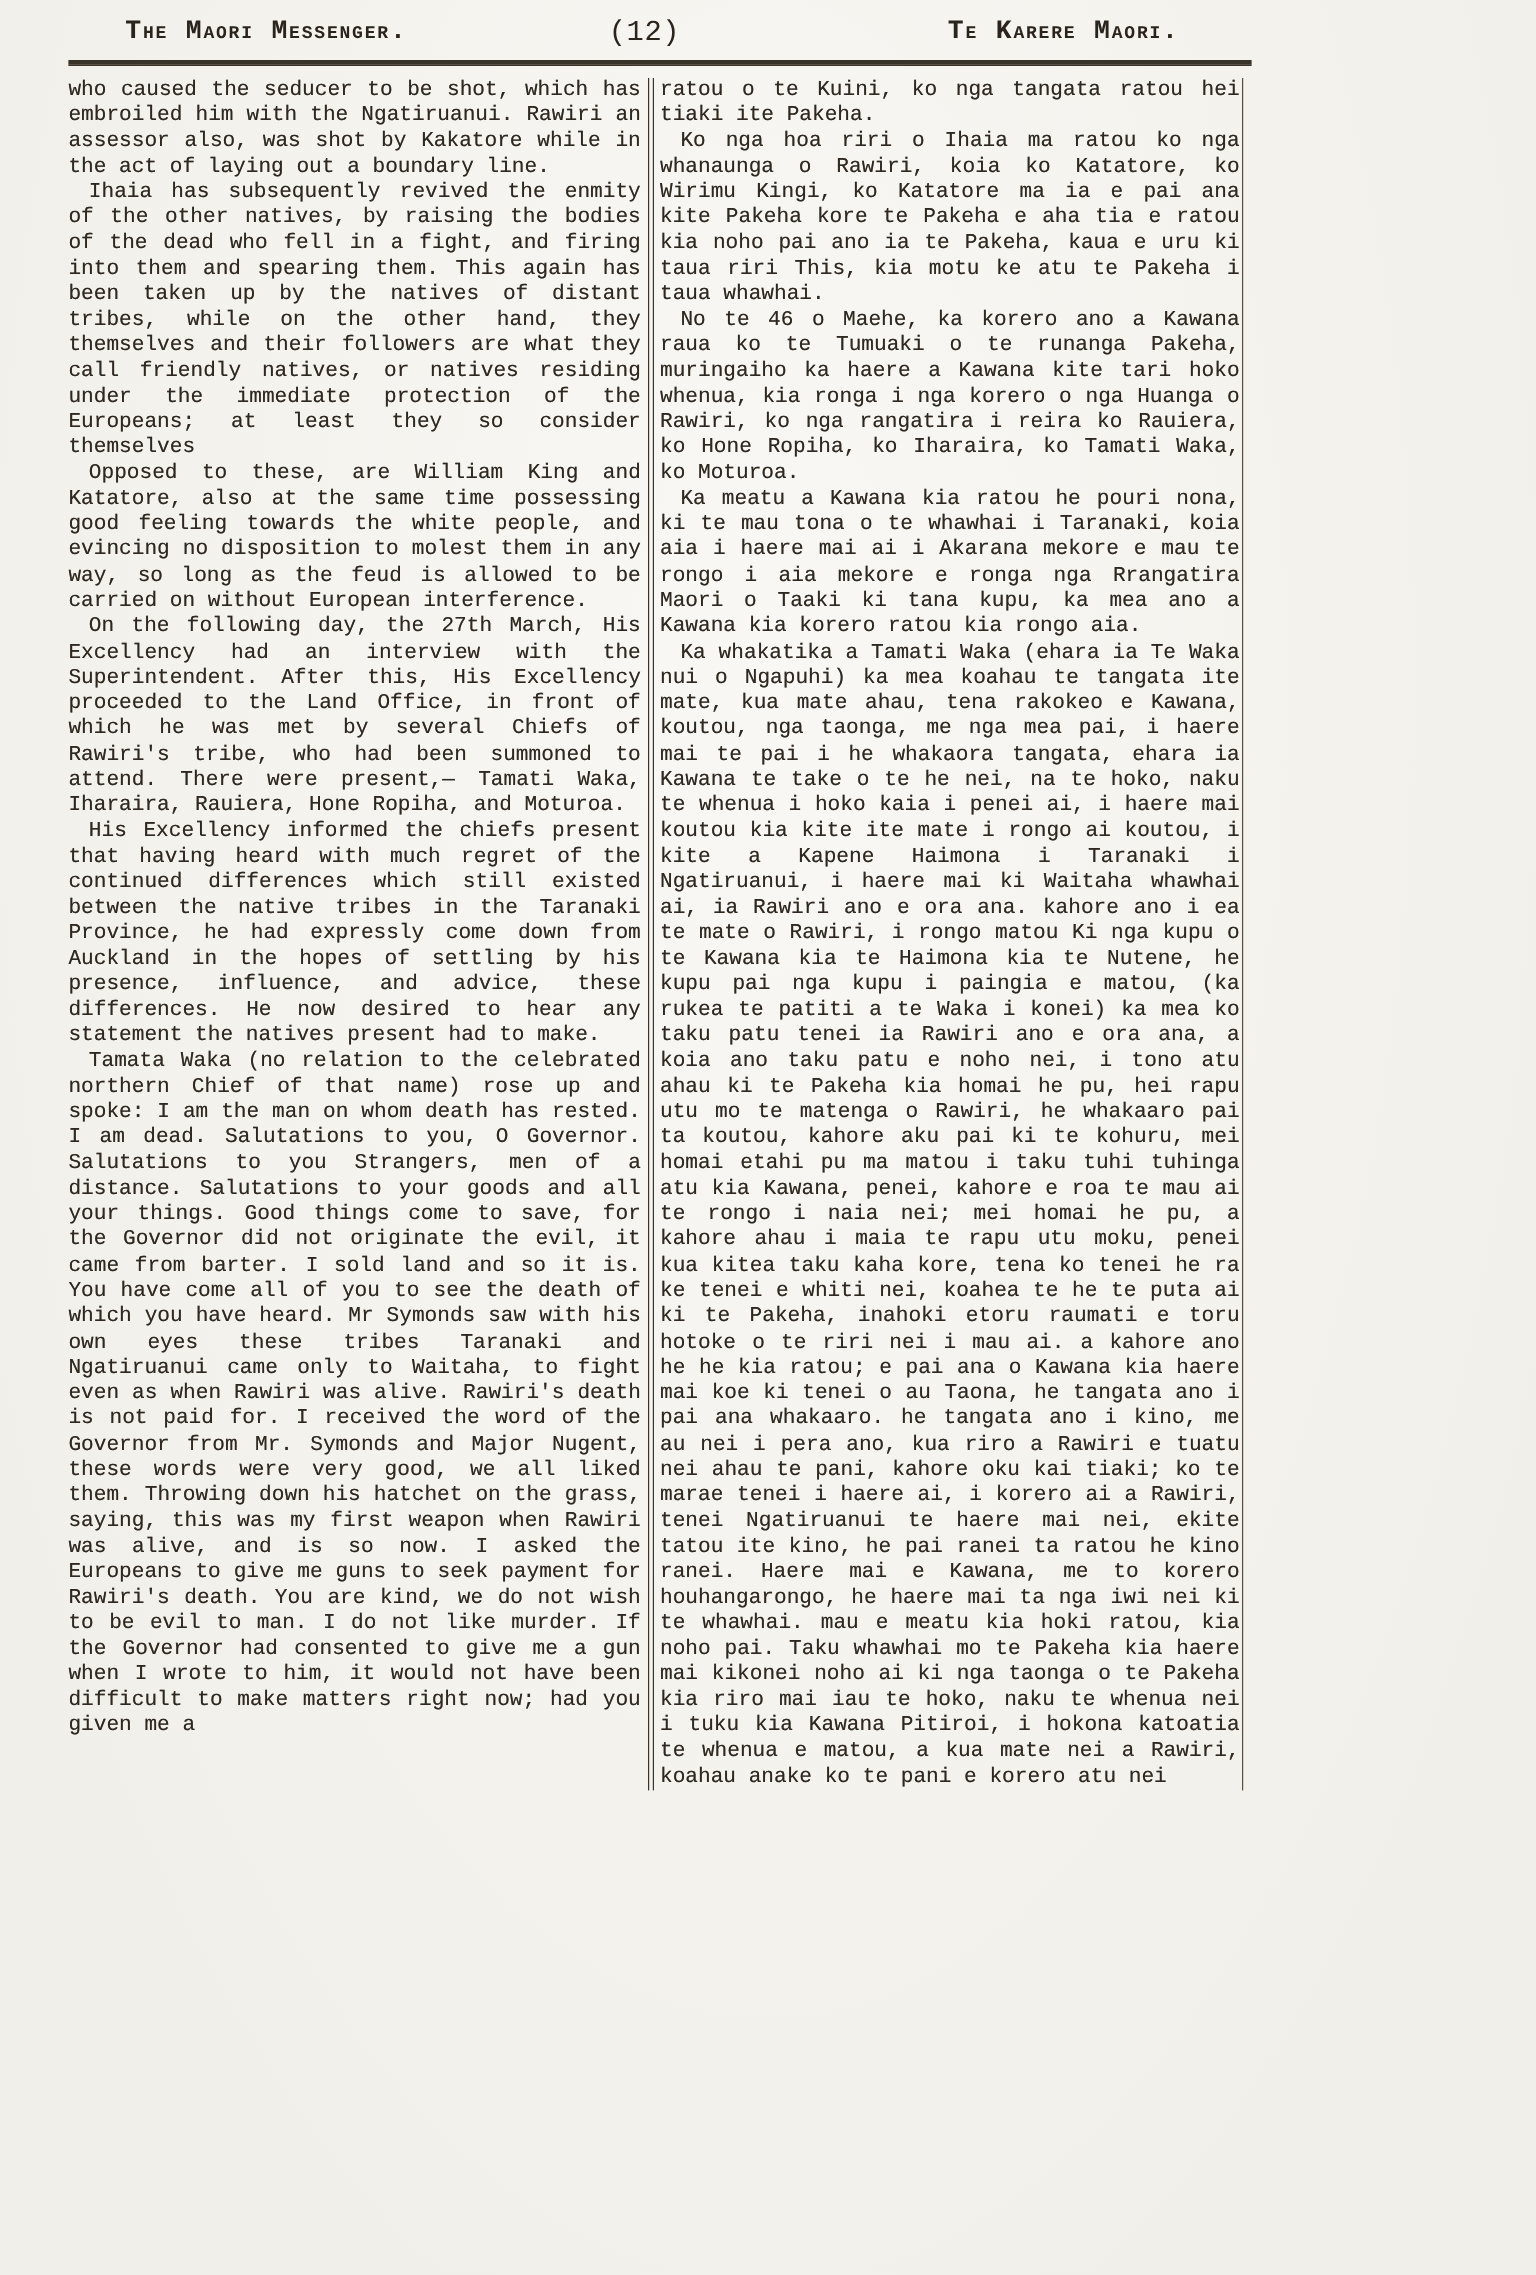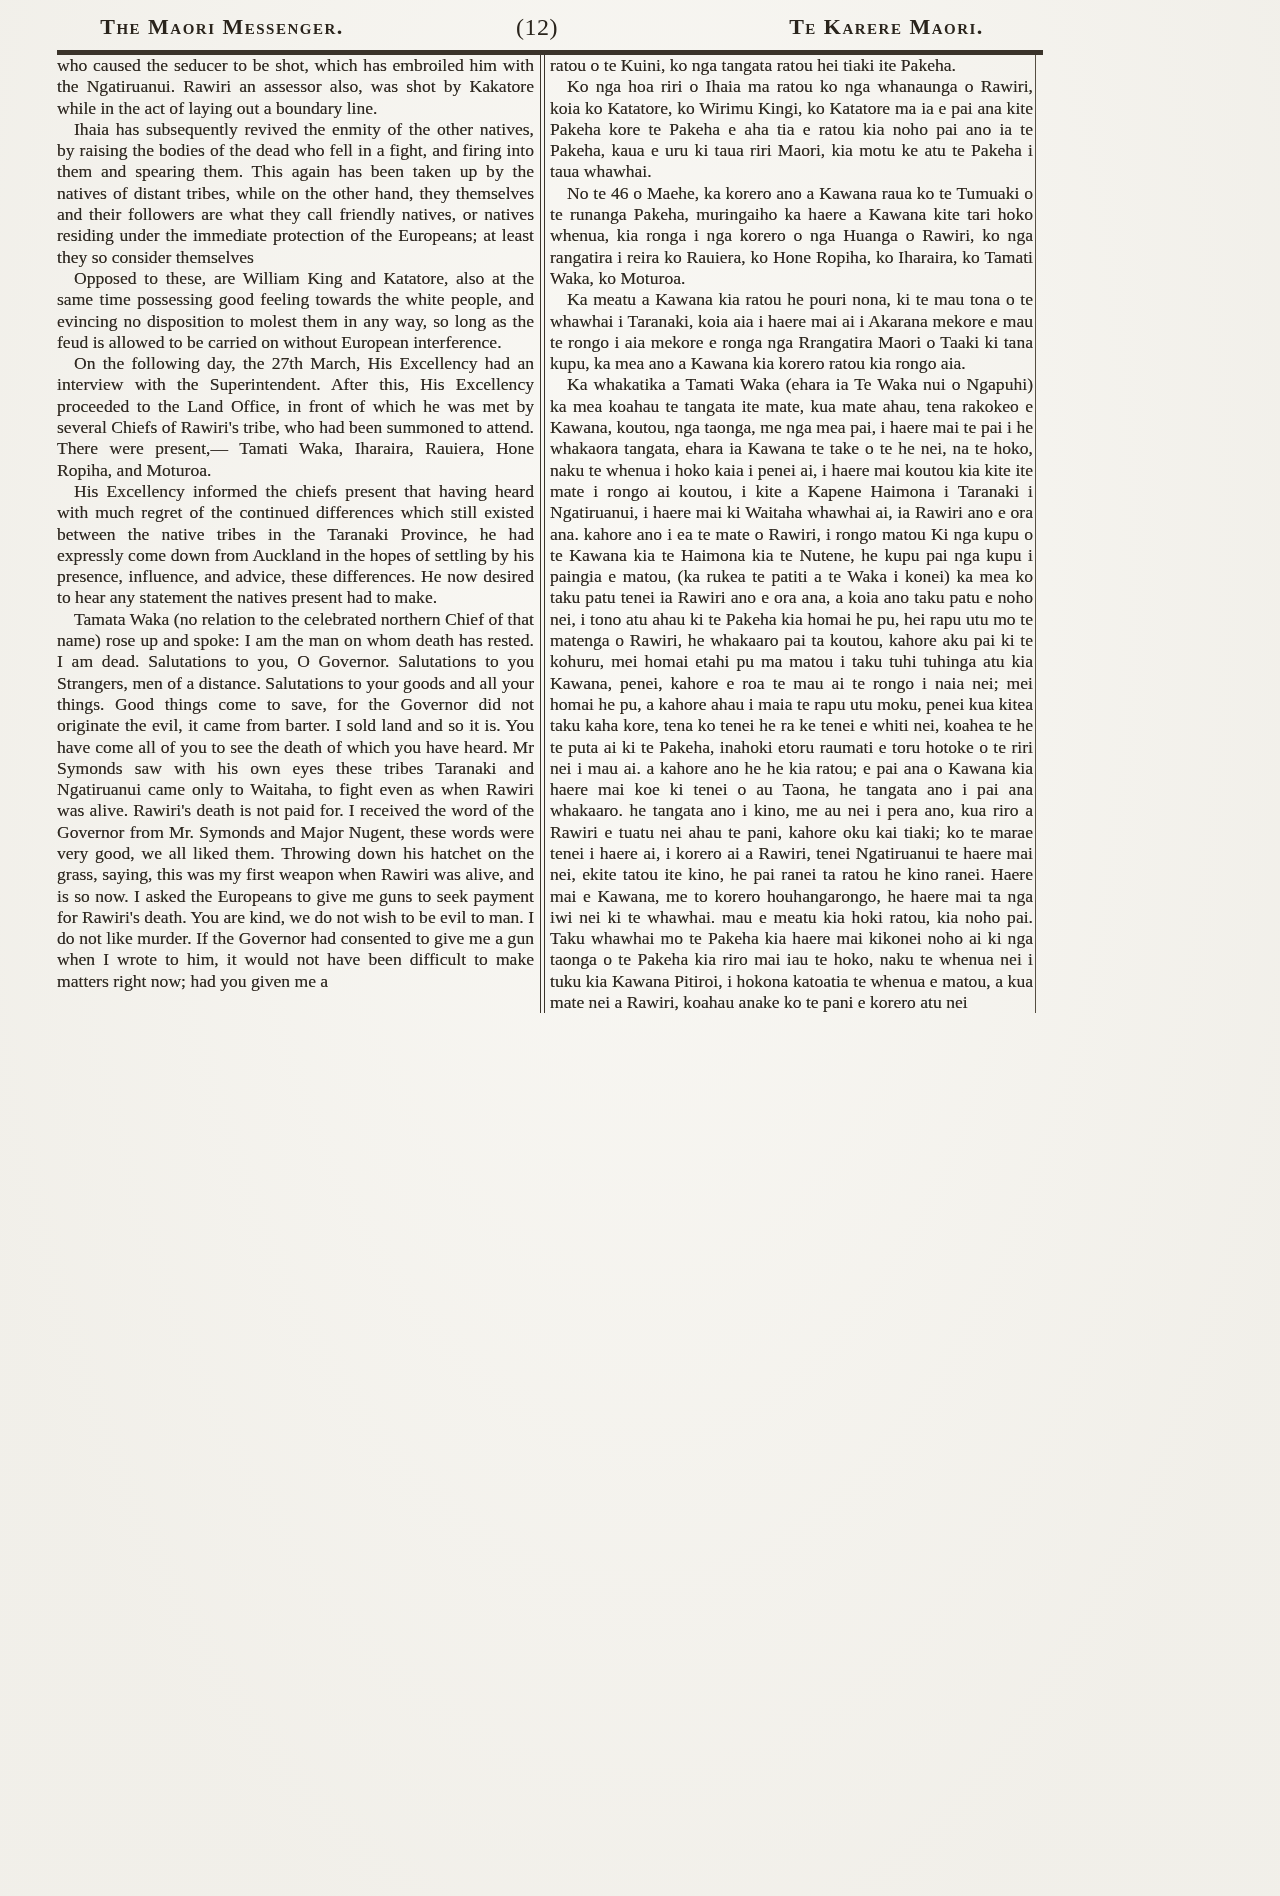--- a/index.html
+++ b/index.html
@@ -17,20 +17,21 @@
     color: var(--ink);
   }
   .page {
     position: relative;
     width: 1280px;
     height: 1896px;
     background:
       radial-gradient(ellipse at 50% 30%, rgba(255,255,255,0.35), rgba(0,0,0,0.02) 80%),
       var(--paper);
     overflow: hidden;
+    font-family: Liberation Mono, monospace;
   }
   .print {
     position: absolute;
     left: 57px;
     top: 12px;
     width: 986px;
   }
   .masthead {
     position: relative;
     height: 34px;
@@ -45,21 +46,21 @@
   .masthead .mh-mid   { left: 430px; width: 100px; text-align: center; font-variant: normal; letter-spacing: 0.5px; font-weight: 400; font-size: 24px; }
   .masthead .mh-right { left: 642px; width: 375px; text-align: center; }
   .head-rule {
     height: 3px;
     border-top: 4px solid var(--rule);
     border-bottom: 1px solid var(--rule);
     margin-top: 4px;
   }
   .columns {
     display: flex;
-    margin-top: 0;
+    margin-top: 10px;
     align-items: stretch;
   }
   .col {
     width: 477px;
     font-size: 17.6px;
     line-height: 21.3px;
     text-align: justify;
     text-shadow: 0 0 0.4px rgba(46,40,32,0.55);
   }
   .col p { margin: 0; text-indent: 17px; }
@@ -95,21 +96,21 @@
           <p>who caused the seducer to be shot, which has embroiled him with the Ngatiruanui. Rawiri an assessor also, was shot by Kakatore while in the act of laying out a boundary line.</p>
           <p>Ihaia has subsequently revived the enmity of the other natives, by raising the bodies of the dead who fell in a fight, and firing into them and spearing them. This again has been taken up by the natives of distant tribes, while on the other hand, they themselves and their followers are what they call friendly natives, or natives residing under the immediate protection of the Europeans; at least they so consider themselves</p>
           <p>Opposed to these, are William King and Katatore, also at the same time possessing good feeling towards the white people, and evincing no disposition to molest them in any way, so long as the feud is allowed to be carried on without European interference.</p>
           <p>On the following day, the 27th March, His Excellency had an interview with the Superintendent. After this, His Excellency proceeded to the Land Office, in front of which he was met by several Chiefs of Rawiri's tribe, who had been summoned to attend. There were present,— Tamati Waka, Iharaira, Rauiera, Hone Ropiha, and Moturoa.</p>
           <p>His Excellency informed the chiefs present that having heard with much regret of the continued differences which still existed between the native tribes in the Taranaki Province, he had expressly come down from Auckland in the hopes of settling by his presence, influence, and advice, these differences. He now desired to hear any statement the natives present had to make.</p>
           <p>Tamata Waka (no relation to the celebrated northern Chief of that name) rose up and spoke: I am the man on whom death has rested. I am dead. Salutations to you, O Governor. Salutations to you Strangers, men of a distance. Salutations to your goods and all your things. Good things come to save, for the Governor did not originate the evil, it came from barter. I sold land and so it is. You have come all of you to see the death of which you have heard. Mr Symonds saw with his own eyes these tribes Taranaki and Ngatiruanui came only to Waitaha, to fight even as when Rawiri was alive. Rawiri's death is not paid for. I received the word of the Governor from Mr. Symonds and Major Nugent, these words were very good, we all liked them. Throwing down his hatchet on the grass, saying, this was my first weapon when Rawiri was alive, and is so now. I asked the Europeans to give me guns to seek payment for Rawiri's death. You are kind, we do not wish to be evil to man. I do not like murder. If the Governor had consented to give me a gun when I wrote to him, it would not have been difficult to make matters right now; had you given me a</p>
         </div>
       <div class="col-divider"></div>
       <div class="col col-maori">
           <p>ratou o te Kuini, ko nga tangata ratou hei tiaki ite Pakeha.</p>
-          <p>Ko nga hoa riri o Ihaia ma ratou ko nga whanaunga o Rawiri, koia ko Katatore, ko Wirimu Kingi, ko Katatore ma ia e pai ana kite Pakeha kore te Pakeha e aha tia e ratou kia noho pai ano ia te Pakeha, kaua e uru ki taua riri Maori, kia motu ke atu te Pakeha i taua whawhai.</p>
+          <p>Ko nga hoa riri o Ihaia ma ratou ko nga whanaunga o Rawiri, koia ko Katatore, ko Wirimu Kingi, ko Katatore ma ia e pai ana kite Pakeha kore te Pakeha e aha tia e ratou kia noho pai ano ia te Pakeha, kaua e uru ki taua riri This, kia motu ke atu te Pakeha i taua whawhai.</p>
           <p>No te 46 o Maehe, ka korero ano a Kawana raua ko te Tumuaki o te runanga Pakeha, muringaiho ka haere a Kawana kite tari hoko whenua, kia ronga i nga korero o nga Huanga o Rawiri, ko nga rangatira i reira ko Rauiera, ko Hone Ropiha, ko Iharaira, ko Tamati Waka, ko Moturoa.</p>
           <p>Ka meatu a Kawana kia ratou he pouri nona, ki te mau tona o te whawhai i Taranaki, koia aia i haere mai ai i Akarana mekore e mau te rongo i aia mekore e ronga nga Rrangatira Maori o Taaki ki tana kupu, ka mea ano a Kawana kia korero ratou kia rongo aia.</p>
           <p>Ka whakatika a Tamati Waka (ehara ia Te Waka nui o Ngapuhi) ka mea koahau te tangata ite mate, kua mate ahau, tena rakokeo e Kawana, koutou, nga taonga, me nga mea pai, i haere mai te pai i he whakaora tangata, ehara ia Kawana te take o te he nei, na te hoko, naku te whenua i hoko kaia i penei ai, i haere mai koutou kia kite ite mate i rongo ai koutou, i kite a Kapene Haimona i Taranaki i Ngatiruanui, i haere mai ki Waitaha whawhai ai, ia Rawiri ano e ora ana. kahore ano i ea te mate o Rawiri, i rongo matou Ki nga kupu o te Kawana kia te Haimona kia te Nutene, he kupu pai nga kupu i paingia e matou, (ka rukea te patiti a te Waka i konei) ka mea ko taku patu tenei ia Rawiri ano e ora ana, a koia ano taku patu e noho nei, i tono atu ahau ki te Pakeha kia homai he pu, hei rapu utu mo te matenga o Rawiri, he whakaaro pai ta koutou, kahore aku pai ki te kohuru, mei homai etahi pu ma matou i taku tuhi tuhinga atu kia Kawana, penei, kahore e roa te mau ai te rongo i naia nei; mei homai he pu, a kahore ahau i maia te rapu utu moku, penei kua kitea taku kaha kore, tena ko tenei he ra ke tenei e whiti nei, koahea te he te puta ai ki te Pakeha, inahoki etoru raumati e toru hotoke o te riri nei i mau ai. a kahore ano he he kia ratou; e pai ana o Kawana kia haere mai koe ki tenei o au Taona, he tangata ano i pai ana whakaaro. he tangata ano i kino, me au nei i pera ano, kua riro a Rawiri e tuatu nei ahau te pani, kahore oku kai tiaki; ko te marae tenei i haere ai, i korero ai a Rawiri, tenei Ngatiruanui te haere mai nei, ekite tatou ite kino, he pai ranei ta ratou he kino ranei. Haere mai e Kawana, me to korero houhangarongo, he haere mai ta nga iwi nei ki te whawhai. mau e meatu kia hoki ratou, kia noho pai. Taku whawhai mo te Pakeha kia haere mai kikonei noho ai ki nga taonga o te Pakeha kia riro mai iau te hoko, naku te whenua nei i tuku kia Kawana Pitiroi, i hokona katoatia te whenua e matou, a kua mate nei a Rawiri, koahau anake ko te pani e korero atu nei</p>
         </div>
     </div>
 
   </div>
 </div>
 
 </body></html>

